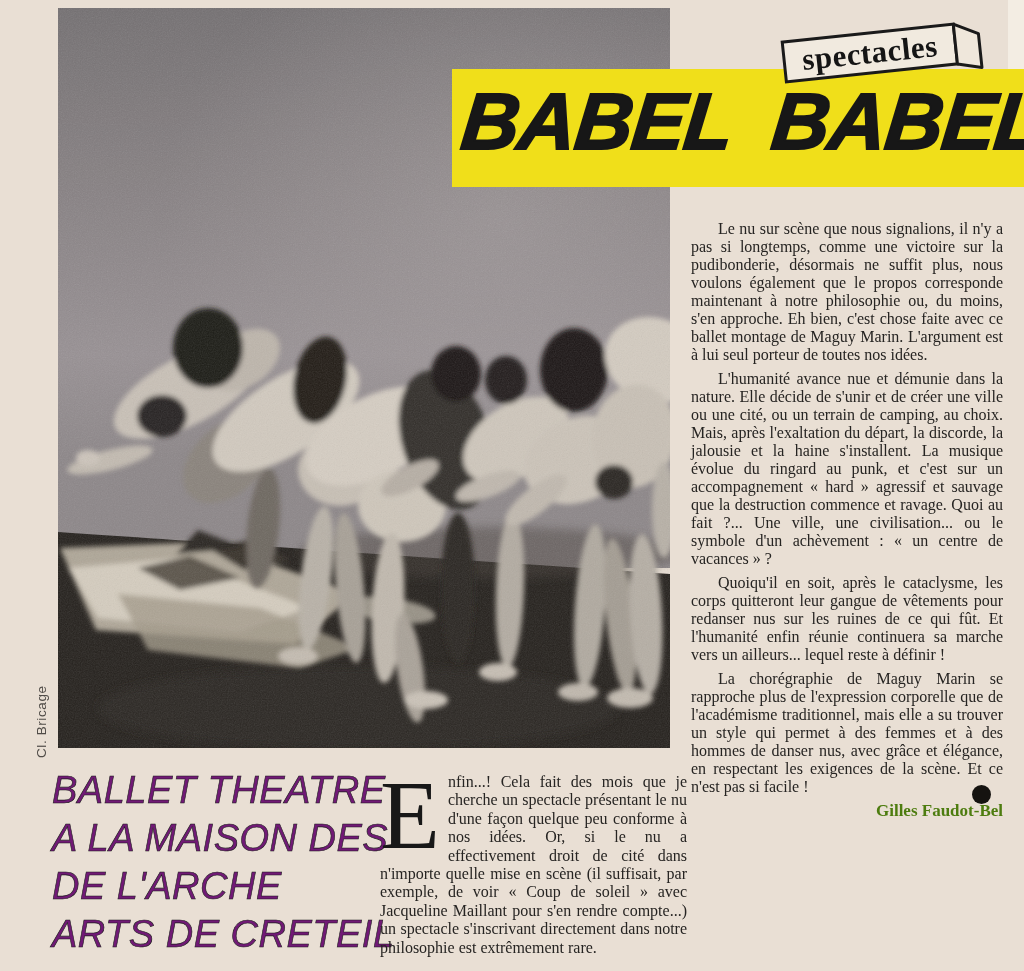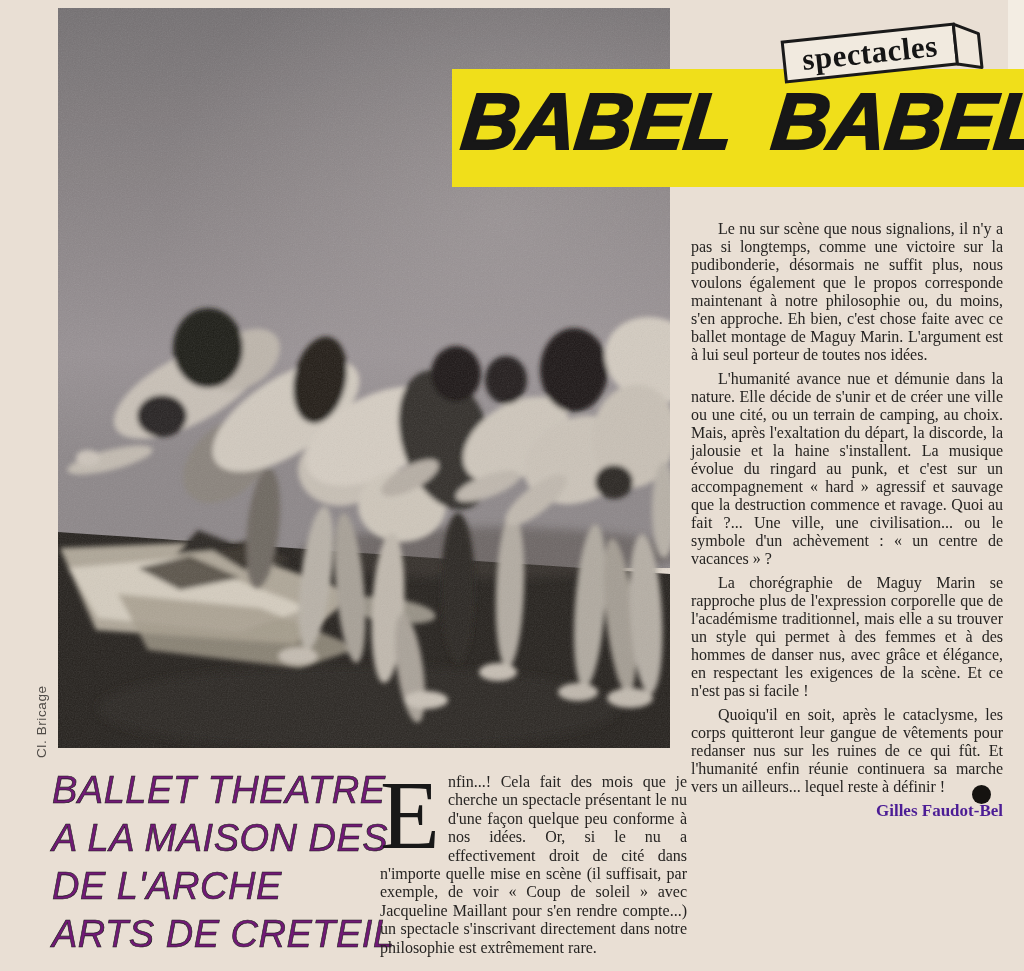--- a/index.html
+++ b/index.html
@@ -41,21 +41,21 @@
   .dropcap{
     float:left;font-size:98px;line-height:78px;padding:3px 8px 0 0;color:#181818;
   }
   
   .right-col{
     position:absolute;left:691px;top:172px;width:312px;
     font-size:16px;line-height:18px;text-align:justify;color:#262422;margin-top:48px;
   }
   .right-col p{margin:0 0 6px 0;text-indent:27px;}
   .byline-row{position:relative;text-align:right;margin-top:2px;}
-  .byline{font-weight:700;font-size:17px;color:#4c1d95;}
+  .byline{font-weight:700;font-size:17px;color:#4d7c0f;}
   .end-dot{
     position:absolute;right:12px;top:-17px;width:19px;height:19px;
     border-radius:50%;background:#151310;
   }
   
   .edge-top-right{position:absolute;right:0;top:0;width:16px;height:69px;background:#F3EDE3;}
 </style>
 </head>
 <body style="background: rgb(233, 223, 212);">
 
@@ -182,21 +182,21 @@
   <div>ARTS DE CRETEIL</div>
 </div>
 
 <div class="intro">
   <span class="dropcap">E</span><span>nfin...! Cela fait des mois que je cherche un spectacle présentant le nu d'une façon quelque peu conforme à nos idées. Or, si le nu a effectivement droit de cité dans n'importe quelle mise en scène (il suffisait, par exemple, de voir « Coup de soleil » avec Jacqueline Maillant pour s'en rendre compte...) un spectacle s'inscrivant directement dans notre philosophie est extrêmement rare.</span>
 </div>
 
 <div class="right-col">
   <p>Le nu sur scène que nous signalions, il n'y a pas si longtemps, comme une victoire sur la pudibonderie, désormais ne suffit plus, nous voulons également que le propos corresponde maintenant à notre philosophie ou, du moins, s'en approche. Eh bien, c'est chose faite avec ce ballet montage de Maguy Marin. L'argument est à lui seul porteur de toutes nos idées.</p>
   <p>L'humanité avance nue et démunie dans la nature. Elle décide de s'unir et de créer une ville ou une cité, ou un terrain de camping, au choix. Mais, après l'exaltation du départ, la discorde, la jalousie et la haine s'installent. La musique évolue du ringard au punk, et c'est sur un accompagnement « hard » agressif et sauvage que la destruction commence et ravage. Quoi au fait ?... Une ville, une civilisation... ou le symbole d'un achèvement : « un centre de vacances » ?</p>
+  <p>Quoiqu'il en soit, après le cataclysme, les corps quitteront leur gangue de vêtements pour redanser nus sur les ruines de ce qui fût. Et l'humanité enfin réunie continuera sa marche vers un ailleurs... lequel reste à définir !</p>
   <p>La chorégraphie de Maguy Marin se rapproche plus de l'expression corporelle que de l'académisme traditionnel, mais elle a su trouver un style qui permet à des femmes et à des hommes de danser nus, avec grâce et élégance, en respectant les exigences de la scène. Et ce n'est pas si facile !</p>
-  <p>Quoiqu'il en soit, après le cataclysme, les corps quitteront leur gangue de vêtements pour redanser nus sur les ruines de ce qui fût. Et l'humanité enfin réunie continuera sa marche vers un ailleurs... lequel reste à définir !</p>
   <div class="byline-row">
     <span class="end-dot"></span>
     <span class="byline">Gilles Faudot-Bel</span>
   </div>
 </div>
 
 <div class="edge-top-right"></div>
 
 </body></html>

